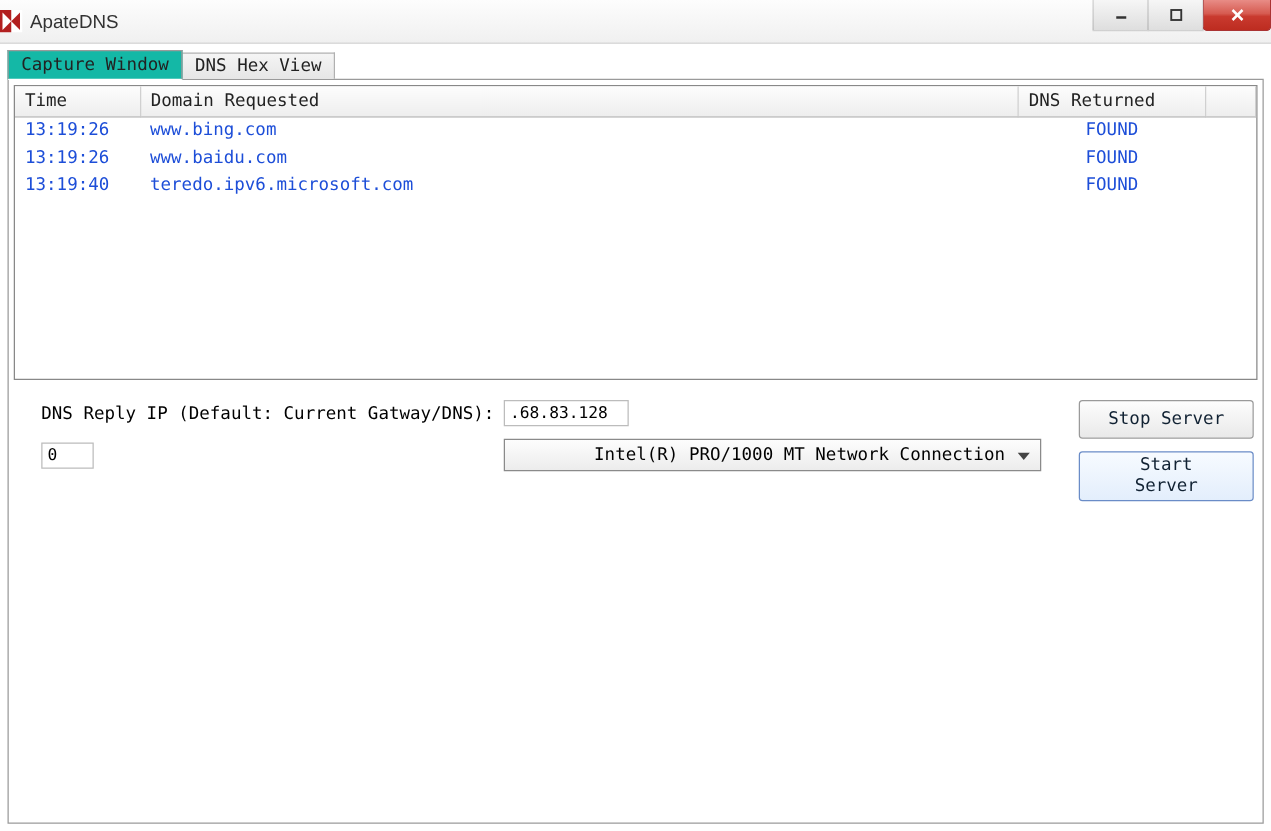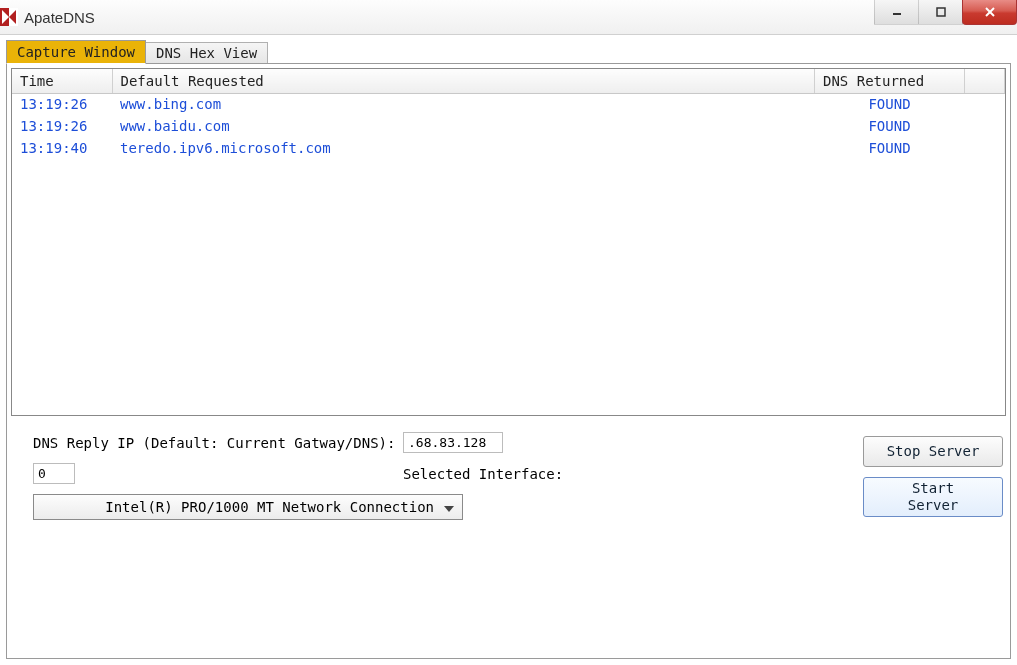--- a/index.html
+++ b/index.html
@@ -77,21 +77,21 @@
 .tab {
   padding: 3px 10px 3px 10px;
   border: 1px solid #9a9a9a;
   background: linear-gradient(to bottom, #fdfdfd, #ececec);
   position: relative;
   margin-right: 0px;
   color: #222;
   border-bottom: none;
 }
 .tab.active {
-  background: #eab308;
+  background: #14b8a6;
   border-bottom: 1px solid #fff;
   z-index: 2;
   margin-bottom: -1px;
 }
 .tab.inactive {
   background: linear-gradient(to bottom, #f5f5f5, #e6e6e6);
   border-color: #b0b0b0;
   margin-left: -1px;
   padding-top: 2px;
   padding-bottom: 2px;
@@ -102,21 +102,21 @@
   background: #fff;
   height: calc(100% - 24px);
   padding: 4px;
   display: flex;
   flex-direction: column;
 }
 
 
 .table-wrap {
   border: 1px solid #888;
-  height: 348px;
+  height: 236px;
   overflow: hidden;
   background: #fff;
   position: relative;
 }
 table.dns-table {
   border-collapse: collapse;
   width: 100%;
   font-family: "SimSun", "NSimSun", monospace;
   font-size: 14px;
 }
@@ -259,21 +259,21 @@
     <div class="tab inactive"><span>DNS Hex View</span></div>
   </div>
 
   <div class="tab-panel">
 
     <div class="table-wrap">
       <table class="dns-table">
         <thead>
           <tr>
             <th class="col-time"><span>Time</span></th>
-            <th class="col-domain"><span>Default Requested</span></th>
+            <th class="col-domain"><span>Domain Requested</span></th>
             <th class="col-ret"><span>DNS Returned</span></th>
             <th class="col-spare"></th>
           </tr>
         </thead>
         <tbody id="dns-rows">
             <tr>
               <td>13:19:26</td>
               <td>www.bing.com</td>
               <td class="ret">FOUND</td>
               <td></td>
@@ -299,21 +299,20 @@
 
       <div class="lbl">DNS Reply IP (Default: Current Gatway/DNS):</div>
       <div>
         <input type="text" class="text-input" value=".68.83.128" style="">
       </div>
 
       <div>
         <input type="text" class="text-input nx" value="0" style="">
       </div>
 
-      <div class="lbl">Selected Interface:</div>
       <div>
         <div class="iface-select">
           <span>Intel(R) PRO/1000 MT Network Connection</span>
           <span class="chev">
             <svg width="10" height="6">
                 <path d="M0 0 L10 0 L5 6 Z" fill="#444"></path>
               </svg>
           </span>
         </div>
       </div>

